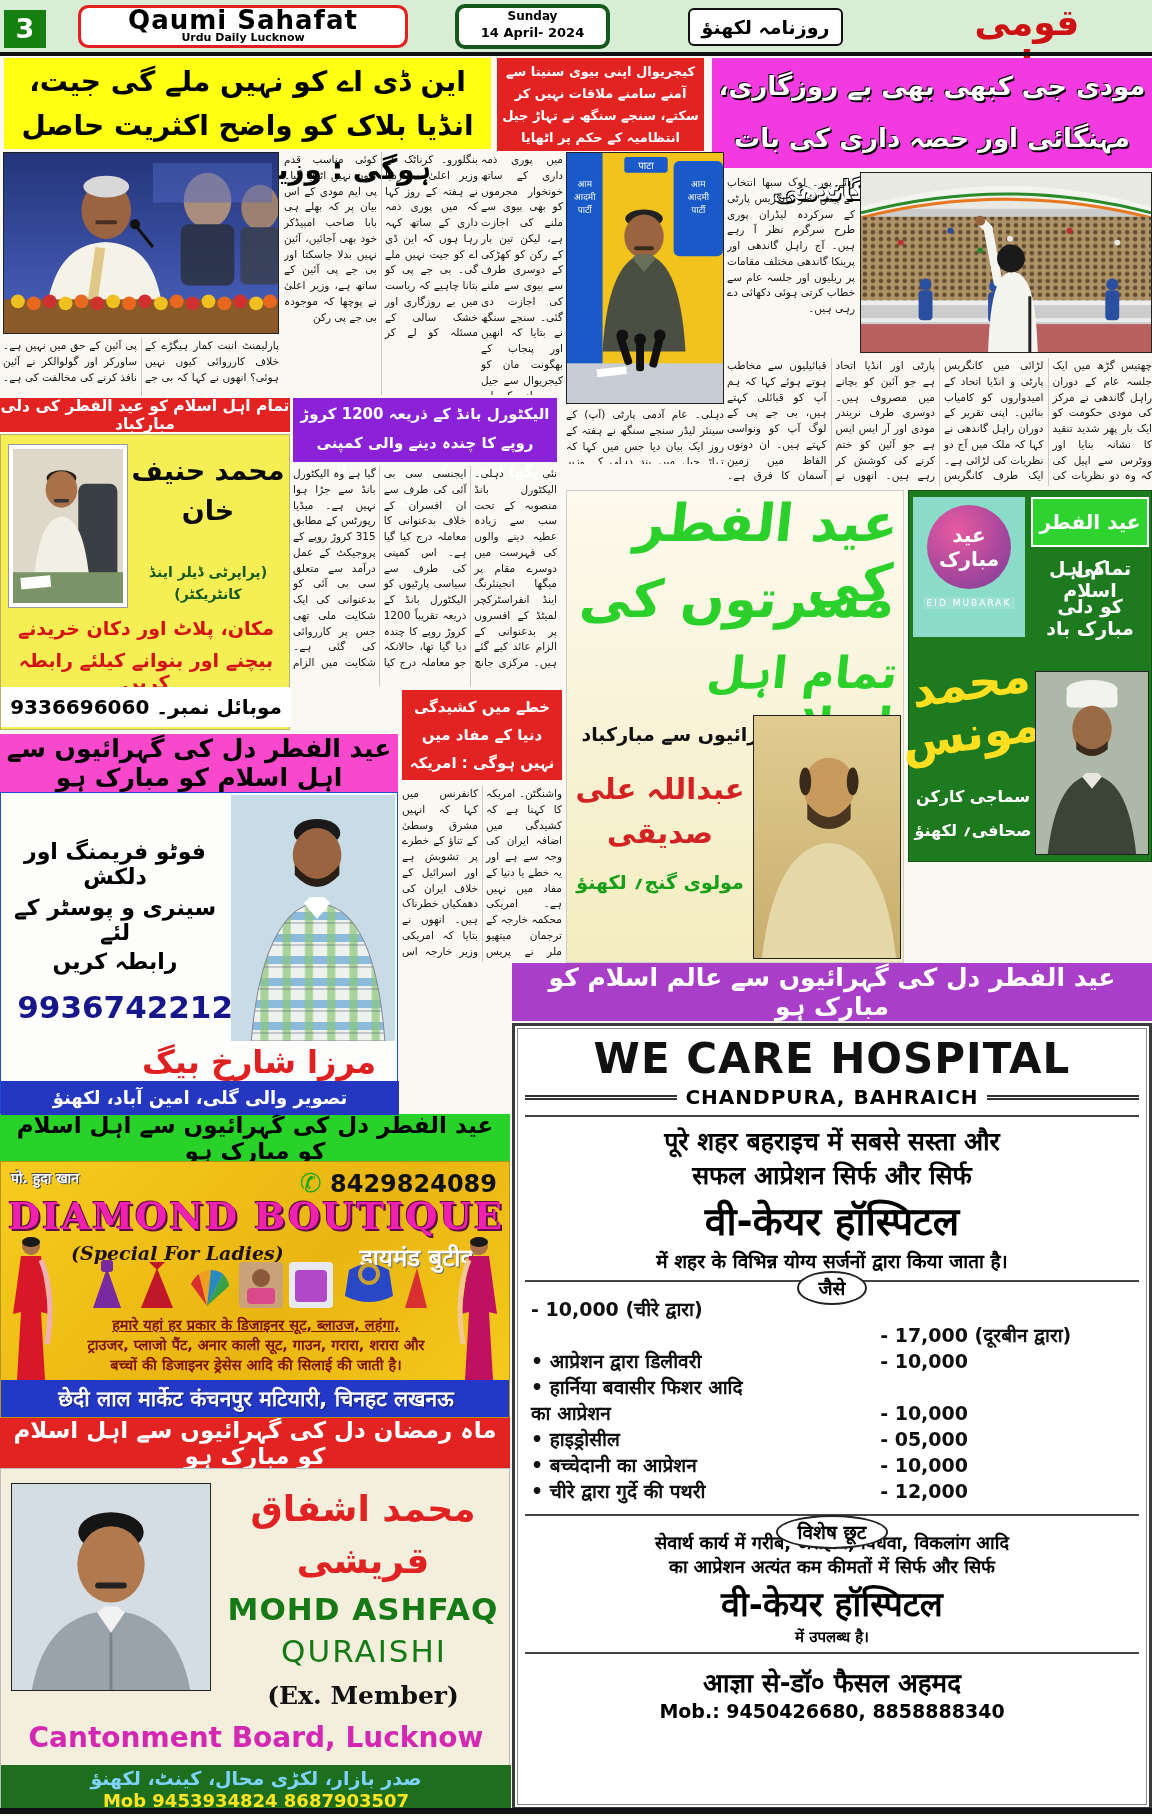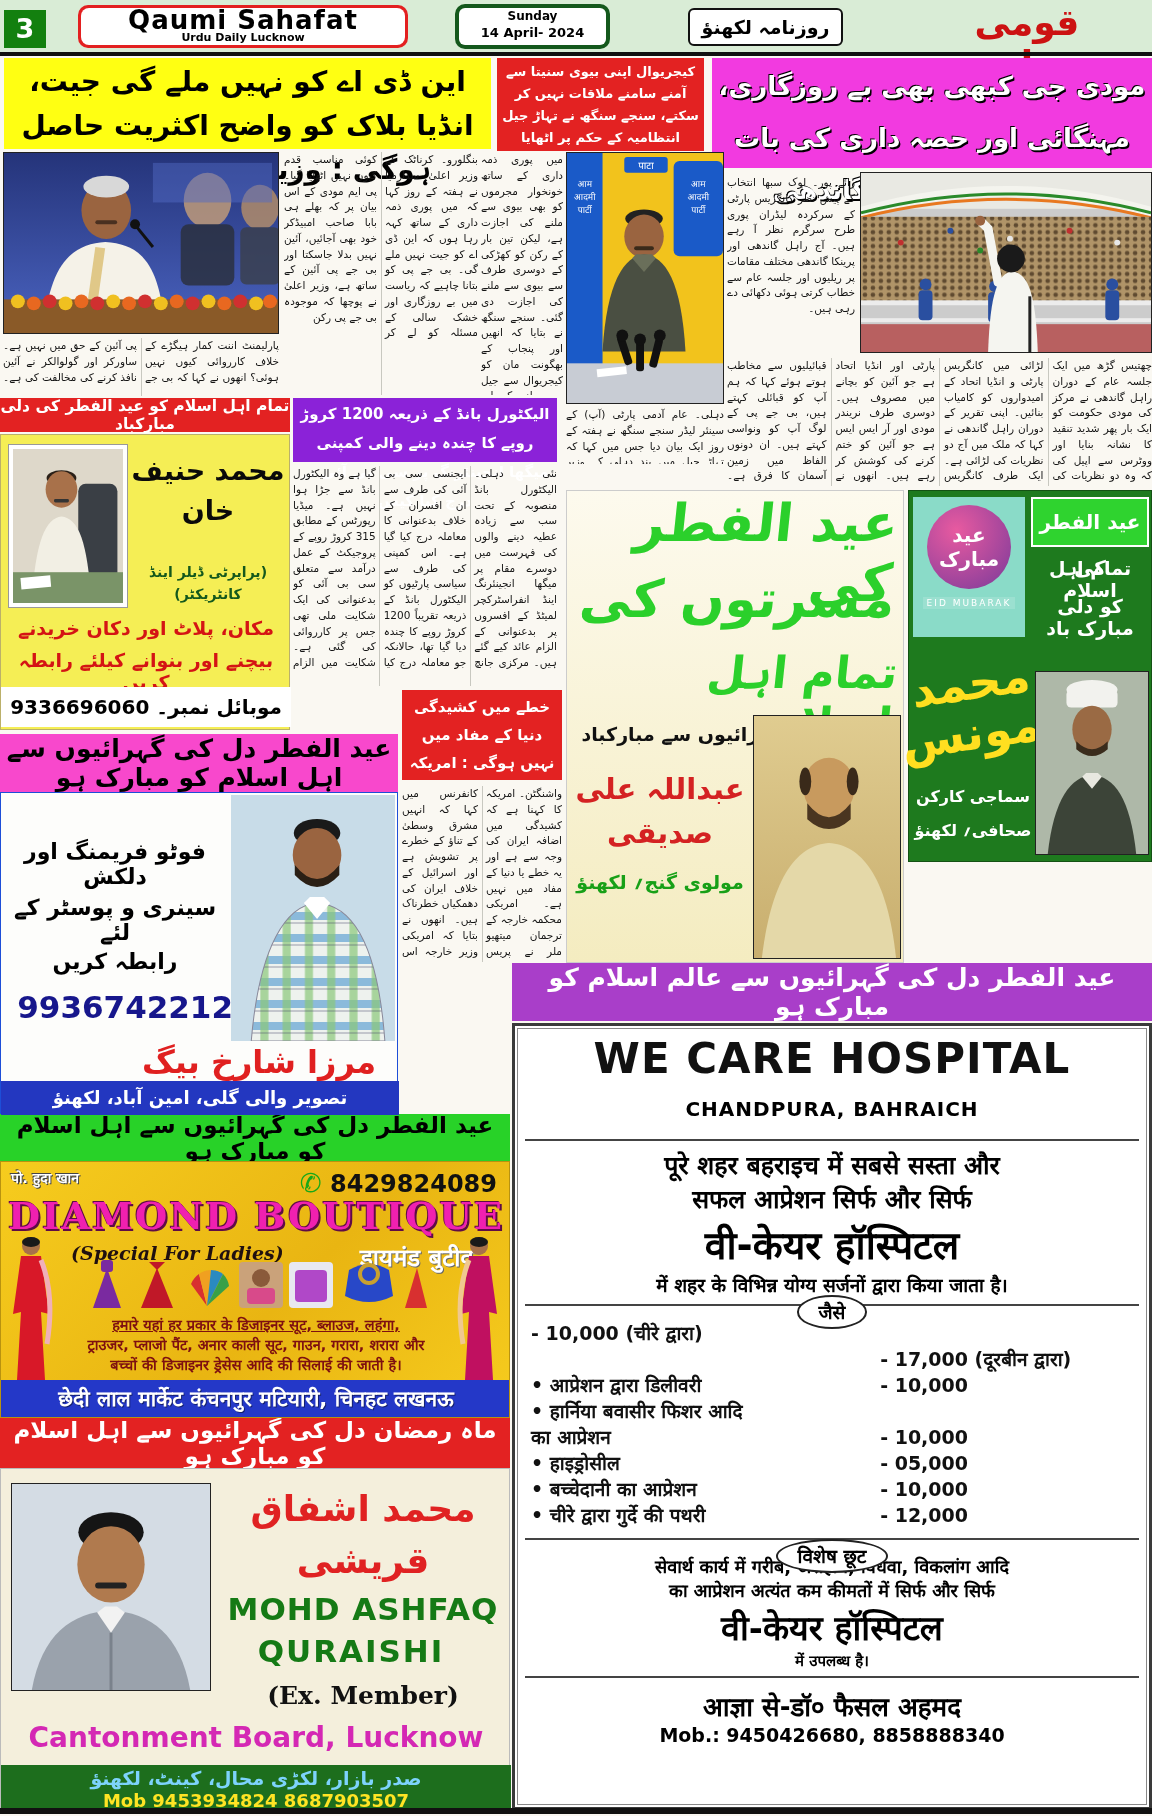--- a/index.html
+++ b/index.html
@@ -140,32 +140,32 @@
   .btq-desc { left:60px; width:390px; text-align:center; font-size:14.5px; font-weight:900; color:#7e1010; }
   #btq-d1 { top:152px;text-decoration:underline; } #btq-d2 { top:172px; } #btq-d3 { top:192px; }
   #btq-addr { left:0; top:218px; width:510px; height:39px; background:#2438c8; color:#fff;
     font-size:21px; font-weight:900; text-align:center; line-height:39px; text-shadow:1px 1px 0 #14206e; }
   
   #ad-quraishi { left:0; top:1468px; width:510px; height:344px; background:#f4efdc; border:1px solid #bbb; }
   #qur-photo { left:10px; top:14px; width:200px; height:208px; }
   #qur-name-ur { left:218px; top:14px; width:288px; font-size:36px; font-weight:900; color:#e02222;
     text-align:center; direction:rtl; line-height:52px; }
   #qur-en1 { left:218px; top:122px; width:288px; font-size:31px; font-weight:900; color:#157a15; text-align:center; letter-spacing:1px; }
-  #qur-en2 { left:206px; top:164px; width:288px; font-size:31px; font-weight:700; color:#157a15; text-align:center; letter-spacing:2px; }
+  #qur-en2 { left:219px; top:164px; width:288px; font-size:31px; font-weight:400; color:#157a15; text-align:center; letter-spacing:2px; }
   #qur-role { left:218px; top:212px; width:288px; font-size:25px; font-weight:bold; color:#111;
     text-align:center; font-family:"DejaVu Serif", serif; }
   #qur-org { left:0; top:252px; width:510px; font-size:28px; font-weight:900; color:#d428b4; text-align:center; }
   #qur-strip { left:0; top:296px; width:510px; height:48px; background:#1d6e1d; text-align:center; }
   #qur-addr { color:#7dd3fc; font-size:19px; font-weight:900; line-height:26px; direction:rtl; }
   #qur-mob { color:#ffe424; font-size:18px; font-weight:900; line-height:20px; }
   
   #ad-hospital { left:512px; top:1023px; width:640px; height:787px; background:#fff;
     border:3px solid #3a3a3a; box-shadow:inset 0 0 0 2px #fff, inset 0 0 0 3px #888; padding:8px 10px 4px; }
   #hosp-name { text-align:center; font-size:42px; font-weight:900; color:#111; letter-spacing:1px; }
-  #hosp-place { display:flex; align-items:center; gap:8px; margin-top:2px;flex-direction:column; }
+  #hosp-place { display:flex; align-items:center; gap:8px; margin-top:2px; }
   #hosp-place .ln { flex:1; height:5px; border-top:2px solid #333; border-bottom:2px solid #333; }
   #hosp-place .tx { font-size:20px; font-weight:900; letter-spacing:1px; }
   .hosp-sec { border-top:2px solid #444; margin-top:6px; padding-top:4px; }
   #hosp-tag1 { text-align:center; font-size:25px; font-weight:900; margin-top:2px; }
   #hosp-tag2 { text-align:center; font-size:25px; font-weight:900; }
   #hosp-bigname { text-align:center; font-size:39px; font-weight:900; margin-top:2px; }
   #hosp-tag3 { text-align:center; font-size:19px; font-weight:800; margin:2px 0 4px; }
   .oval-wrap { height:0; text-align:center; position:relative; top:-15px; }
   .oval { display:inline-block; background:#fff; border:2px solid #222; border-radius:50%;
     padding:2px 20px; font-size:19px; font-weight:900; }

